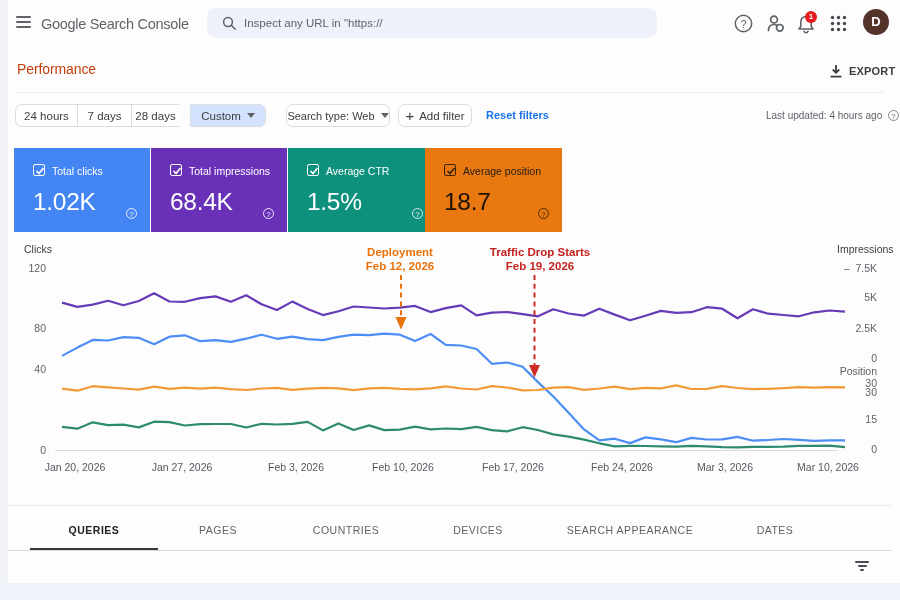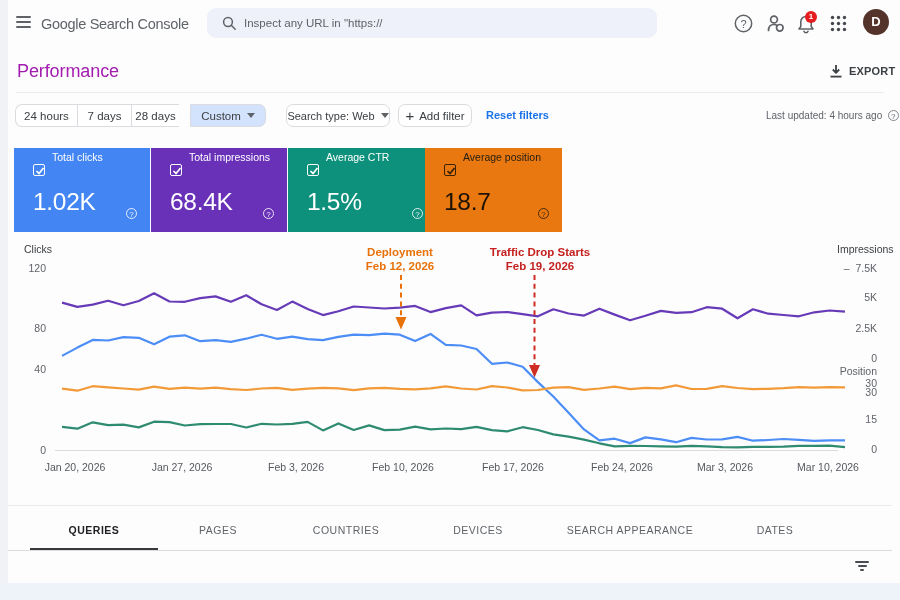--- a/index.html
+++ b/index.html
@@ -14,21 +14,21 @@
 .ham { left:16px; top:16px; width:15px; height:12px; }
 .ham div { height:2px; background:#5f6368; border-radius:1px; margin-bottom:3px; }
 .wordmark { left:41px; top:16px; font-size:14.5px; color:#5f6368; letter-spacing:-.3px; white-space:nowrap; }
 .searchbox { left:207px; top:8px; width:450px; height:30px; background:#eef1f9; border-radius:9px; }
 .sicon { left:222px; top:16px; }
 .sph { left:244px; top:17px; font-size:11.5px; color:#5f6368; }
 .topicon { top:14px; }
 .avatar { left:863px; top:9px; width:26px; height:26px; border-radius:50%; background:#54342a; color:#fff; font-size:13px; font-weight:bold; text-align:center; line-height:26px; }
 .badge { left:805px; top:11px; width:12px; height:12px; border-radius:50%; background:#e51d20; color:#fff; font-size:8px; text-align:center; line-height:12px; font-weight:bold; }
 
-.ptitle { left:17px; top:61px; font-size:18px; color:#a21caf; letter-spacing:-.1px; }
+.ptitle { left:17px; top:61px; font-size:14px; color:#c2410c; letter-spacing:-.1px; }
 .export { left:829px; top:64px; }
 .exportlbl { left:849px; top:65px; font-size:11px; font-weight:bold; color:#3c4043; letter-spacing:.2px; }
 .div1 { left:16px; top:92px; width:868px; height:1px; background:#e9ebee; }
 
 .chip { position:absolute; top:104px; height:23px; border:1px solid #dadce0; background:#fff; font-size:11.5px; color:#3c4043; display:flex; align-items:center; justify-content:center; white-space:nowrap; }
 .seg { border-right:none; }
 .seg1 { left:15px; width:62px; border-radius:7px 0 0 7px; }
 .seg2 { left:77px; width:54px; }
 .seg3 { left:131px; width:48px; }
 .seg4 { left:190px; width:76px; border-right:1px solid #dadce0; border-radius:0 7px 7px 0; background:#d3e3fd; }
@@ -40,21 +40,21 @@
 .caret { display:inline-block; width:0; height:0; border-left:4px solid transparent; border-right:4px solid transparent; border-top:5px solid #5f6368; margin-left:6px; }
 
 .card { position:absolute; top:148px; height:84px; color:#fff; }
 .card1 { left:14px; width:136px; background:#4485f4; }
 .card2 { left:151px; width:136px; background:#6930b8; }
 .card3 { left:288px; width:148px; background:#0e917c; }
 .card4 { left:425px; width:137px; background:#e8780f; color:#272013; }
 .cb { position:absolute; left:19px; top:16px; width:12px; height:12px; border:1.6px solid #fff; border-radius:2px; }
 .card4 .cb { border-color:#3a2205; }
 .cb svg { position:absolute; left:0px; top:0px; }
-.clabel { position:absolute; left:38px; top:3px; font-size:10.5px; }
+.clabel { position:absolute; left:38px; top:17px; font-size:10.5px; }
 .cvalue { position:absolute; left:19px; top:40px; font-size:24.5px; letter-spacing:-.3px; }
 .qm { position:absolute; right:13px; bottom:13px; width:11px; height:11px; border:1.2px solid rgba(255,255,255,.85); border-radius:50%; font-size:8px; text-align:center; line-height:11px; color:rgba(255,255,255,.9); }
 .card4 .qm { border-color:#4a2c06; color:#4a2c06; }
 
 .axlbl { position:absolute; font-size:10.5px; color:#5f6368;text-align:right; }
 .axlbl.r { text-align:right; width:40px; }
 .chartsvg { left:0; top:236px; }
 .ann { position:absolute; font-size:11.5px; font-weight:bold; text-align:center; width:140px; line-height:14px; }
 .ann1 { left:330px; top:245px; color:#e8710a; }
 .ann2 { left:470px; top:245px; color:#c5221f; }

